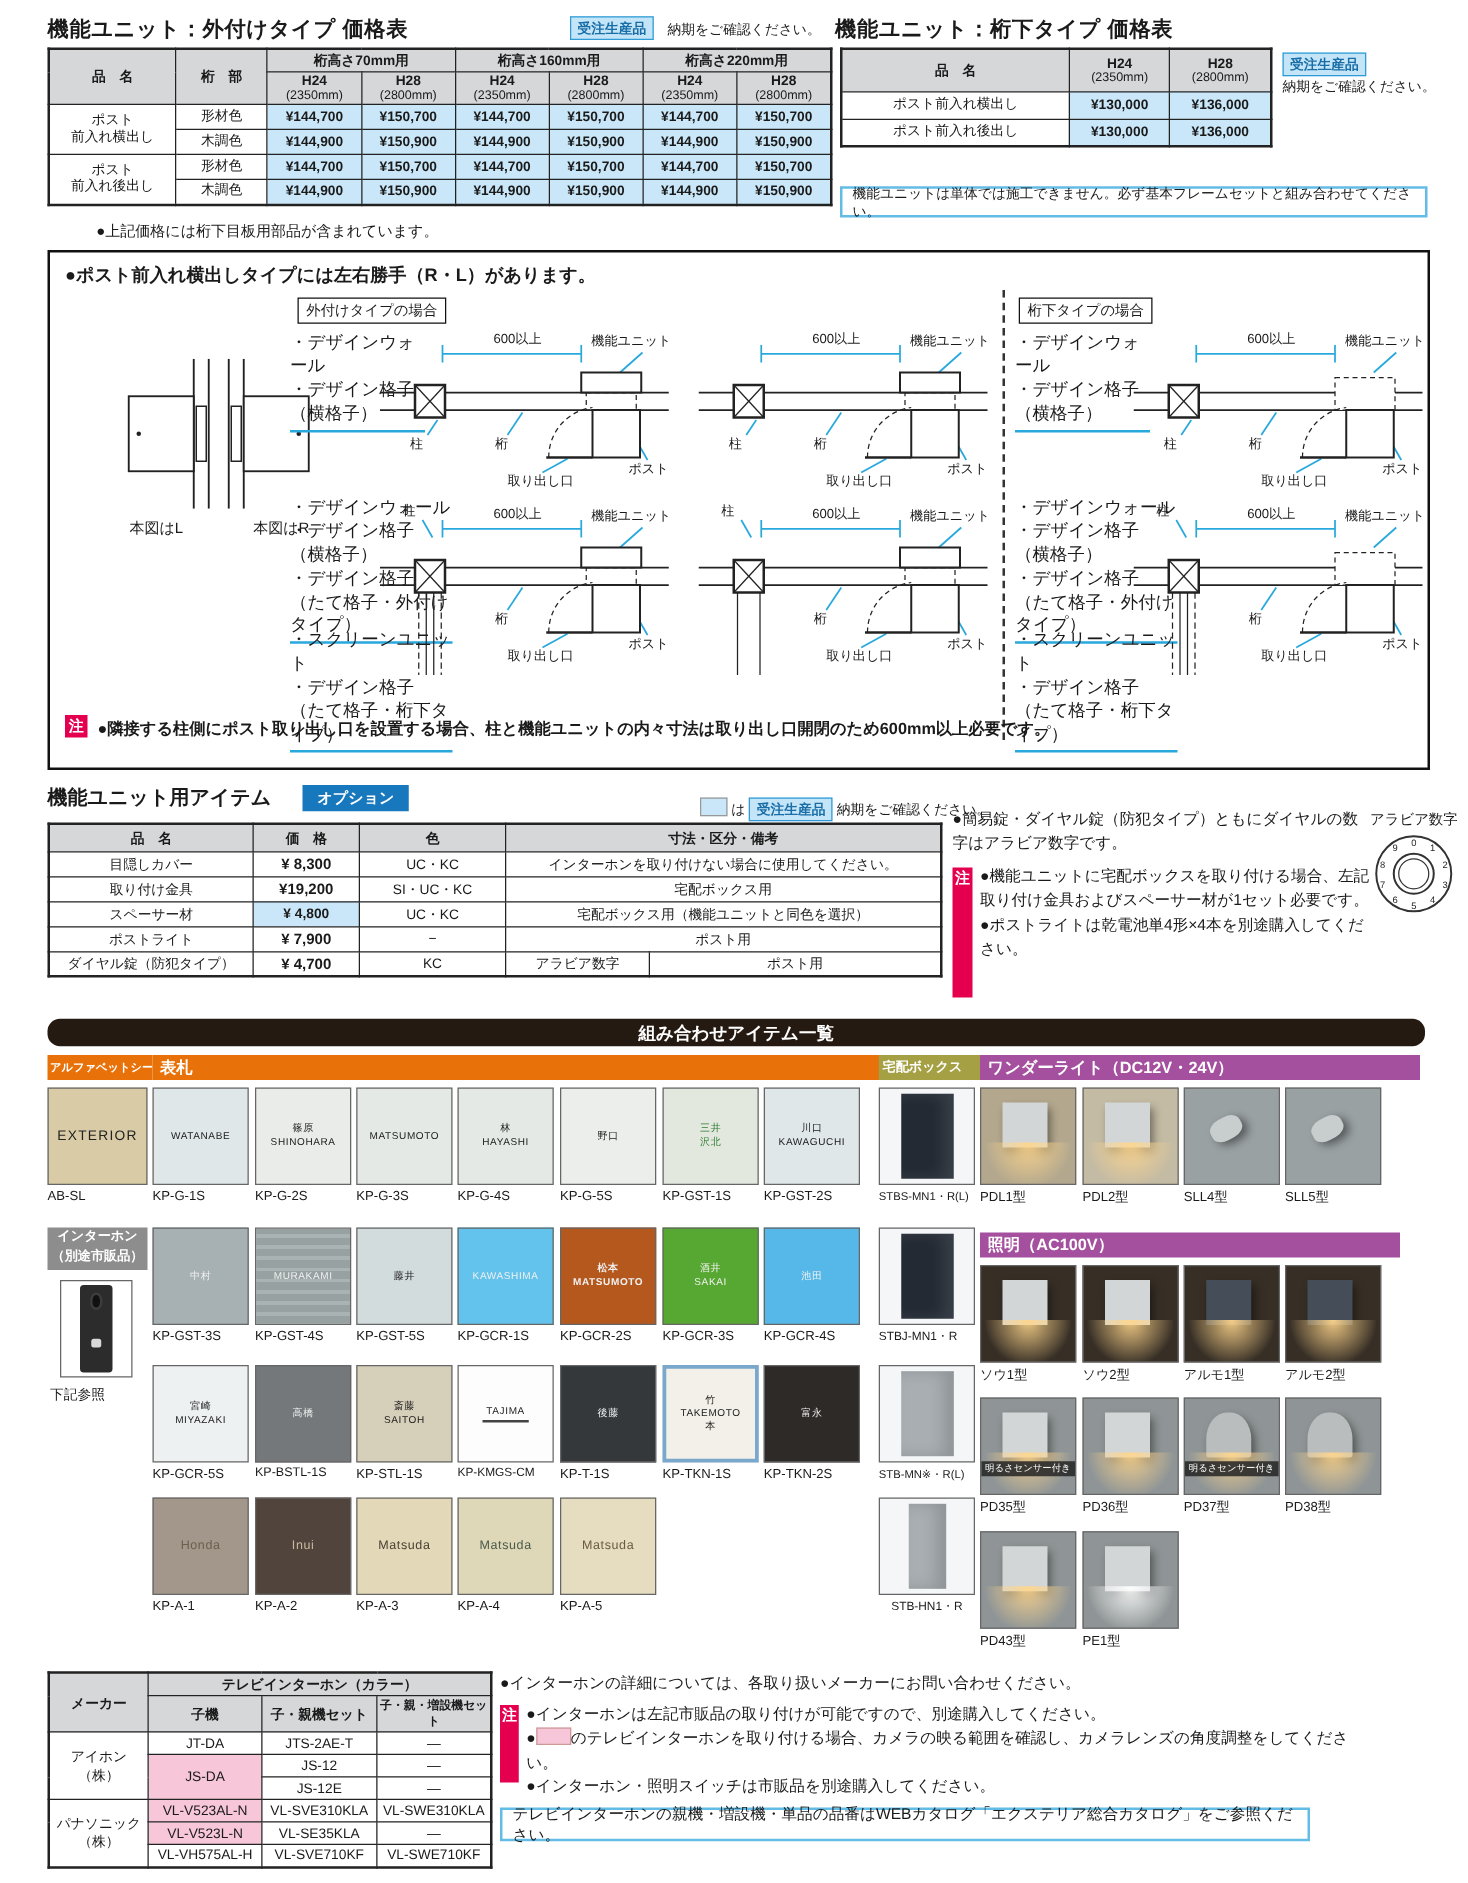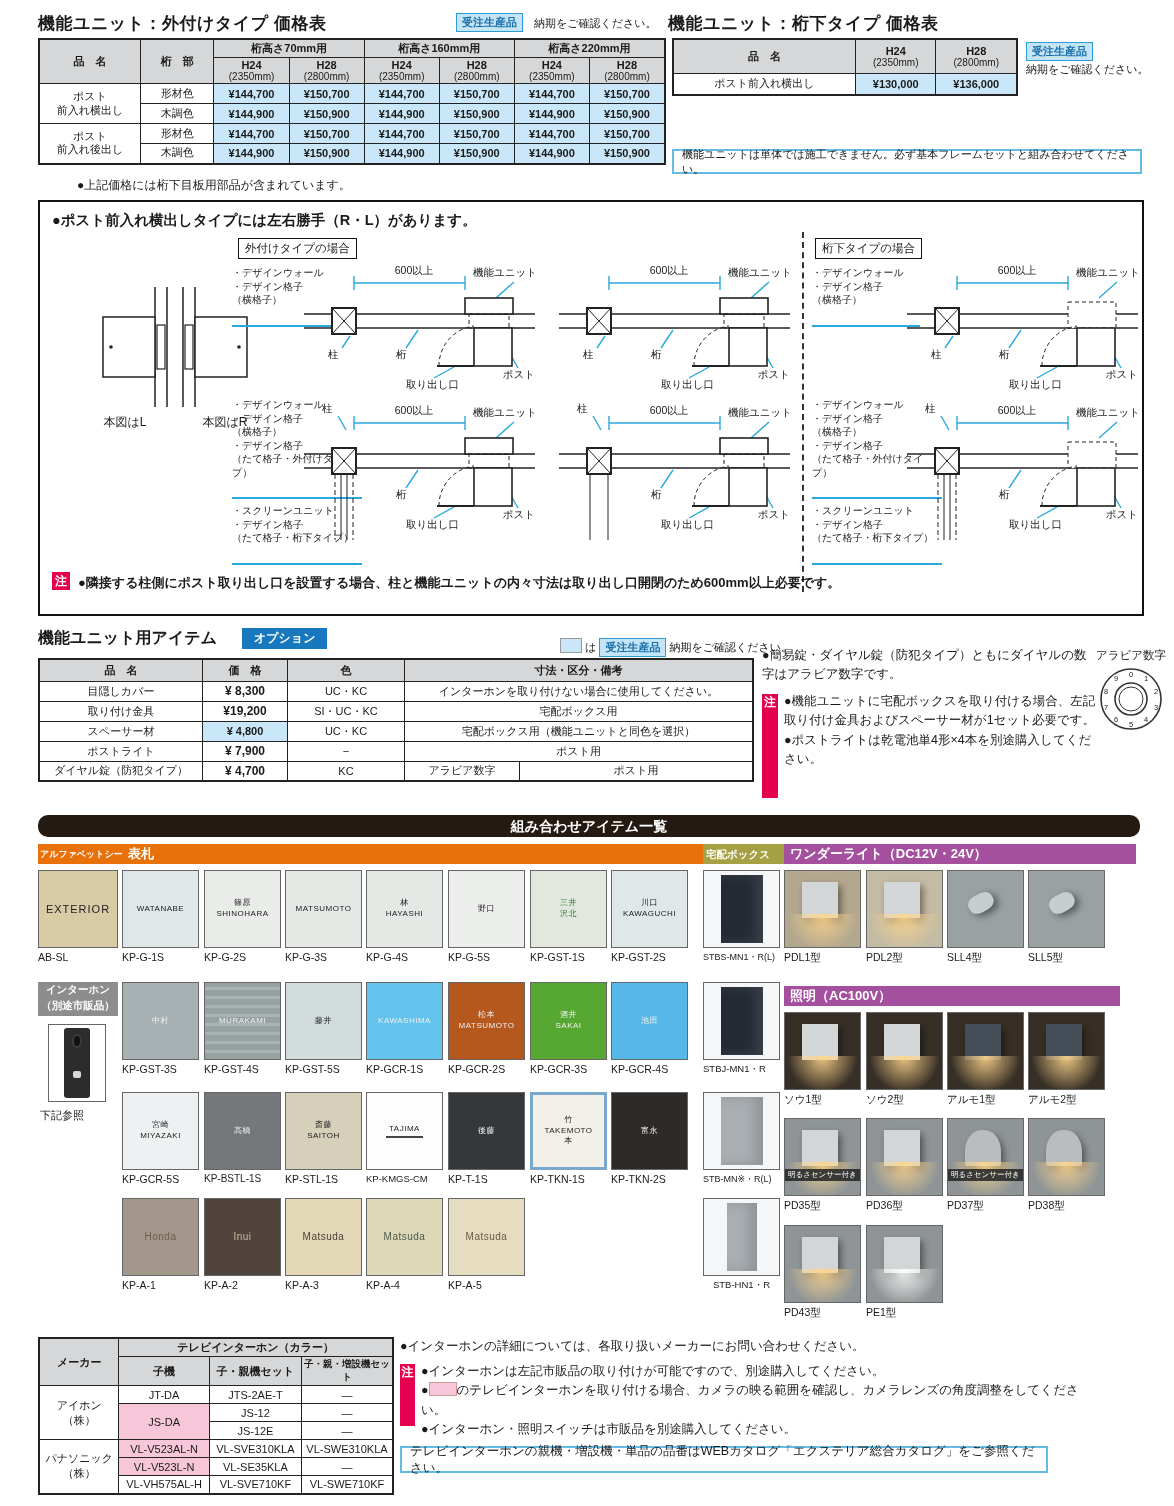--- a/index.html
+++ b/index.html
@@ -14,42 +14,42 @@
   
   table{border-collapse:collapse;}
   .ptable{border:2px solid #222;}
   .ptable td,.ptable th{border:1px solid #222;font-size:11px;text-align:center;padding:1px 2px;}
   .ptable th{background:#d6d7d8;font-weight:bold;}
   .price{background:#c9e7f8;font-weight:bold;font-size:12px;}
   .namecell{font-size:11px;line-height:1.25;}
   
   .diabox{border:2px solid #111;}
   .casebox{border:1px solid #111;font-size:11.5px;text-align:center;padding:2px 6px;background:#fff;}
-  .walllbl{font-size:10px;line-height:1.35;border-bottom:2px solid #29a8dc;padding-bottom:18px;}
+  .walllbl{font-size:14px;line-height:1.35;border-bottom:2px solid #29a8dc;padding-bottom:2px;font-family:Liberation Mono, monospace;}
   .diag{width:235px;height:140px;}
   .dlbl{position:absolute;font-size:10.5px;white-space:nowrap;}
   .notebar{background:#e5004f;color:#fff;font-size:12px;font-weight:bold;text-align:center;}
   
   .opt-badge{display:inline-block;background:#1778be;color:#fff;font-size:12px;font-weight:bold;padding:2px 12px;}
   .legend-sq{display:inline-block;width:20px;height:13px;background:#c9e7f8;border:1px solid #999;vertical-align:-2px;}
   
   .banner{background:#241a12;color:#fff;font-size:14px;font-weight:bold;text-align:center;line-height:22px;}
   .sechead{color:#fff;font-weight:bold;line-height:20px;padding:0 6px;overflow:hidden;white-space:nowrap;}
   .orange{background:#e87209;} .olive{background:#a5a044;} .purple{background:#a4509f;} .grayh{background:#8d8d8d;}
   .tile{position:absolute;width:77px;}
   .timg{height:78px;border:1px solid #666;display:flex;align-items:center;justify-content:center;
         position:relative;overflow:hidden;box-sizing:border-box;}
   .tcode{font-size:10.5px;margin-top:3px;white-space:nowrap;}
   .ptext{font-size:8px;text-align:center;line-height:1.35;letter-spacing:.5px;}
   .lt{color:#f0f0f0;}
   
   .gl1{background:#dfe7e8;} .gl2{background:#e9ece9;} .gl3{background:#e4e9e6;} .gl4{background:#eceeec;}
   .gl5{background:#e3e8df;} .met1{background:#a7b1b3;}
   .met2{background:repeating-linear-gradient(0deg,#97a1a2 0 6px,#aab3b4 6px 9px);}
-  .mir{background:#d3dcdd;} .cb{background:#64c3ec;} .co{background:#b4581e;} .cg{background:#57a832;}
+  .mir{background:#d3dcdd;} .cb{background:#64c3ec;} .co{background:#b4581e;font-weight:bold;} .cg{background:#57a832;}
   .cs{background:#55b8e8;} .wht{background:#eef1f2;} .stl{background:#74787a;} .chp{background:#d6cfba;}
   .iron{background:#fdfdfd;} .gran{background:#34383b;} .tile2{background:#f2f0e8;border:3px solid #7aa7cc;}
   .gold{background:#2e2a28;} .br1{background:#a2978a;} .br2{background:#50443c;}
   .cr1{background:#e3d9b8;} .cr2{background:#dfd8b8;} .cr3{background:#e6dcc0;}
   .ex{background:#d8cba6;} .ex .ptext{font-size:11px;letter-spacing:1px;color:#222;}
   
   .boxp{background:#f4f6f7;}
   .dbox{position:absolute;left:22%;top:5%;width:56%;height:90%;background:#232a34;
         box-shadow:inset -8px 0 12px rgba(255,255,255,.10);}
   .dbox.gray{background:#a8aeb2;box-shadow:inset -8px 0 12px rgba(0,0,0,.15);}
@@ -176,20 +176,25 @@
       <th style="width:78px;">
             <div>H28</div>
             <div style="font-weight:normal;font-size:10px;">(2800mm)</div>
           </th>
     </tr>
     <tr style="height:22px;">
       <td class="namecell">ポスト前入れ横出し</td>
       <td class="price">¥130,000</td>
       <td class="price">¥136,000</td>
     </tr>
+    <tr style="height:22px;">
+      <td class="namecell">ポスト前入れ後出し</td>
+      <td class="price">¥130,000</td>
+      <td class="price">¥136,000</td>
+    </tr>
   </tbody>
     </table>
   <span class="abs badge-order" style="left:1026px;top:42px;">受注生産品</span>
   <span class="abs small-note" style="left:1026px;top:62px;">納期をご確認ください。</span>
   <div class="abs warnbox" style="left:672px;top:149px;width:470px;height:25px;">機能ユニットは単体では施工できません。必ず基本フレームセットと組み合わせてください。</div>
 
   <div class="abs diabox" style="left:38px;top:200px;width:1102px;height:412px;">
     <div class="abs" style="left:12px;top:9px;font-size:14.5px;font-weight:bold;">●ポスト前入れ横出しタイプには左右勝手（R・L）があります。</div>
 
     <svg class="abs" style="left:25px;top:85px;" width="220" height="120" viewBox="0 0 220 120">

